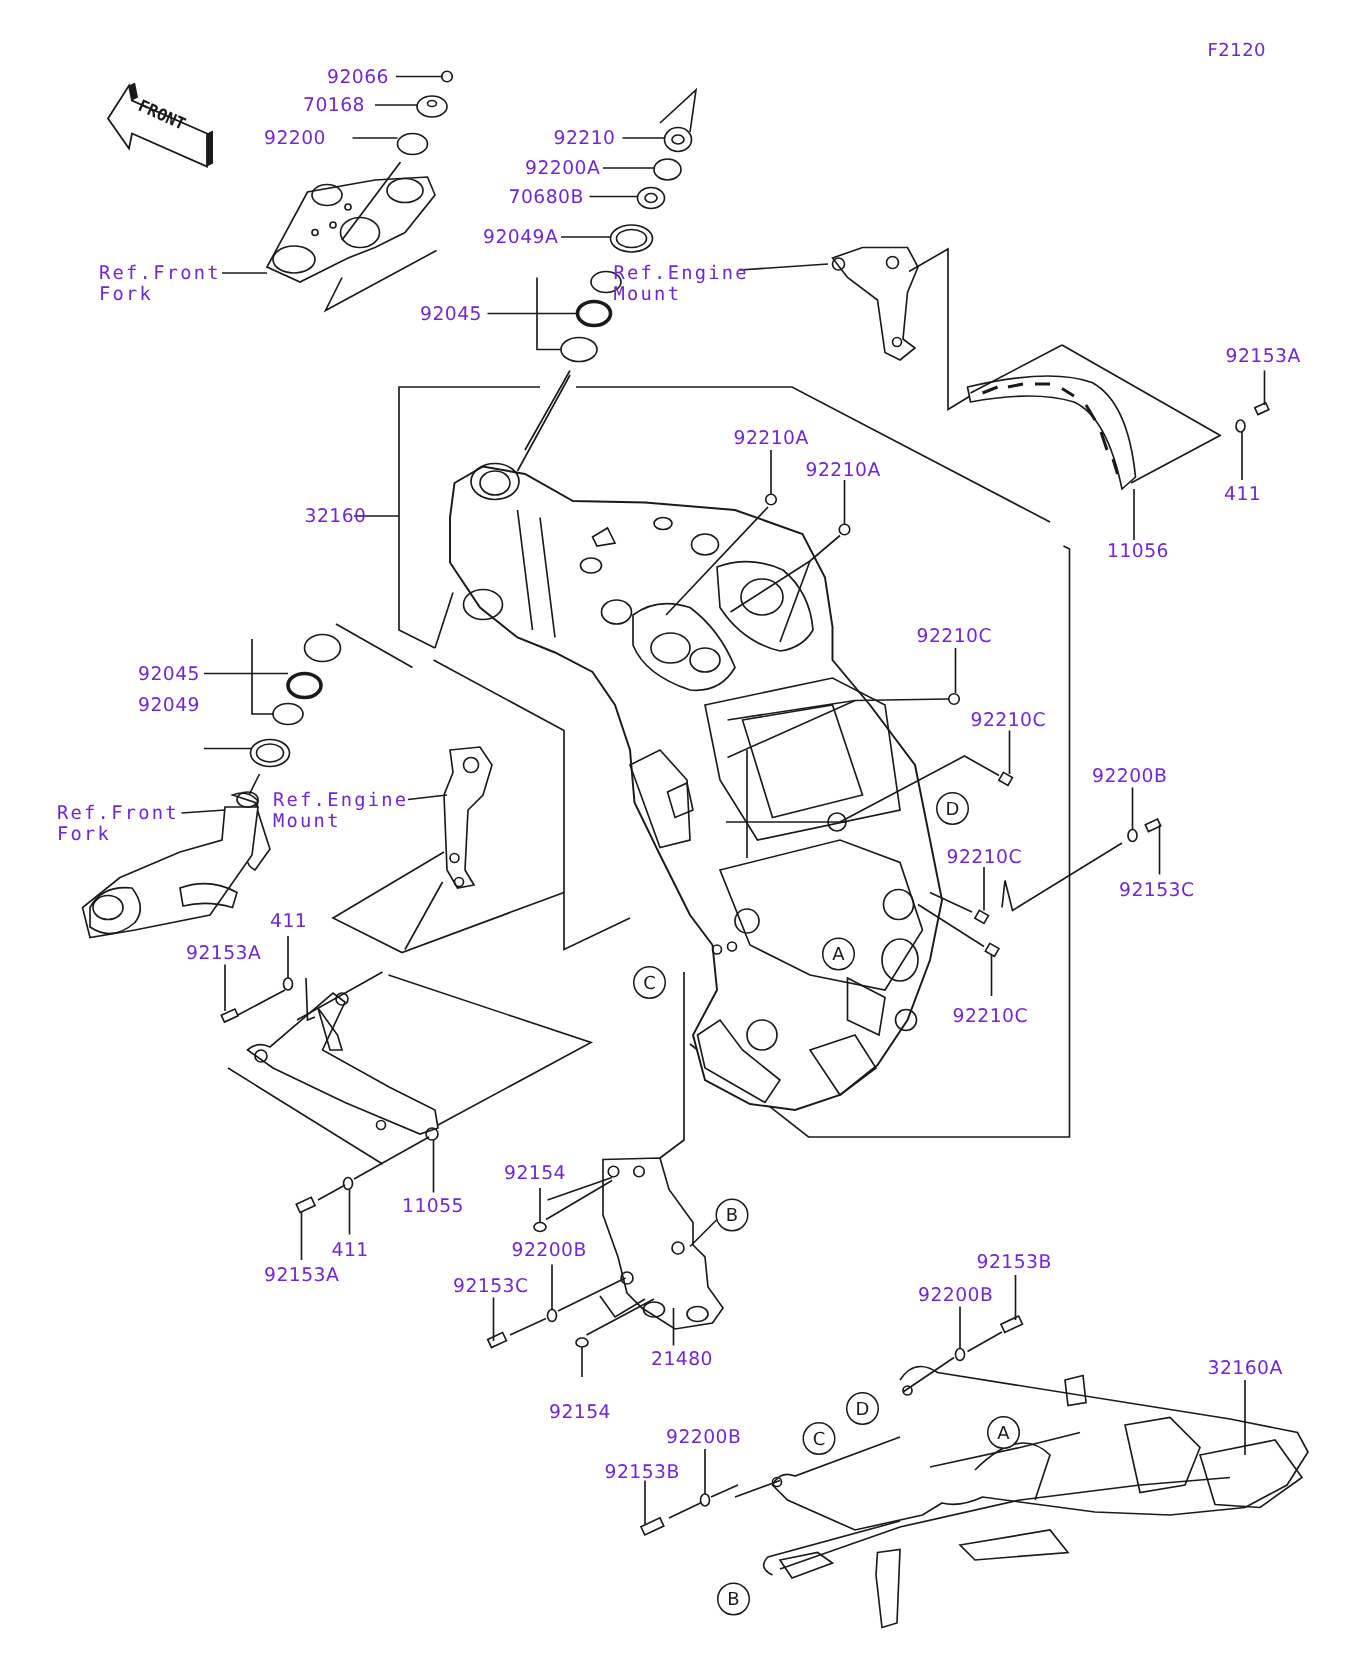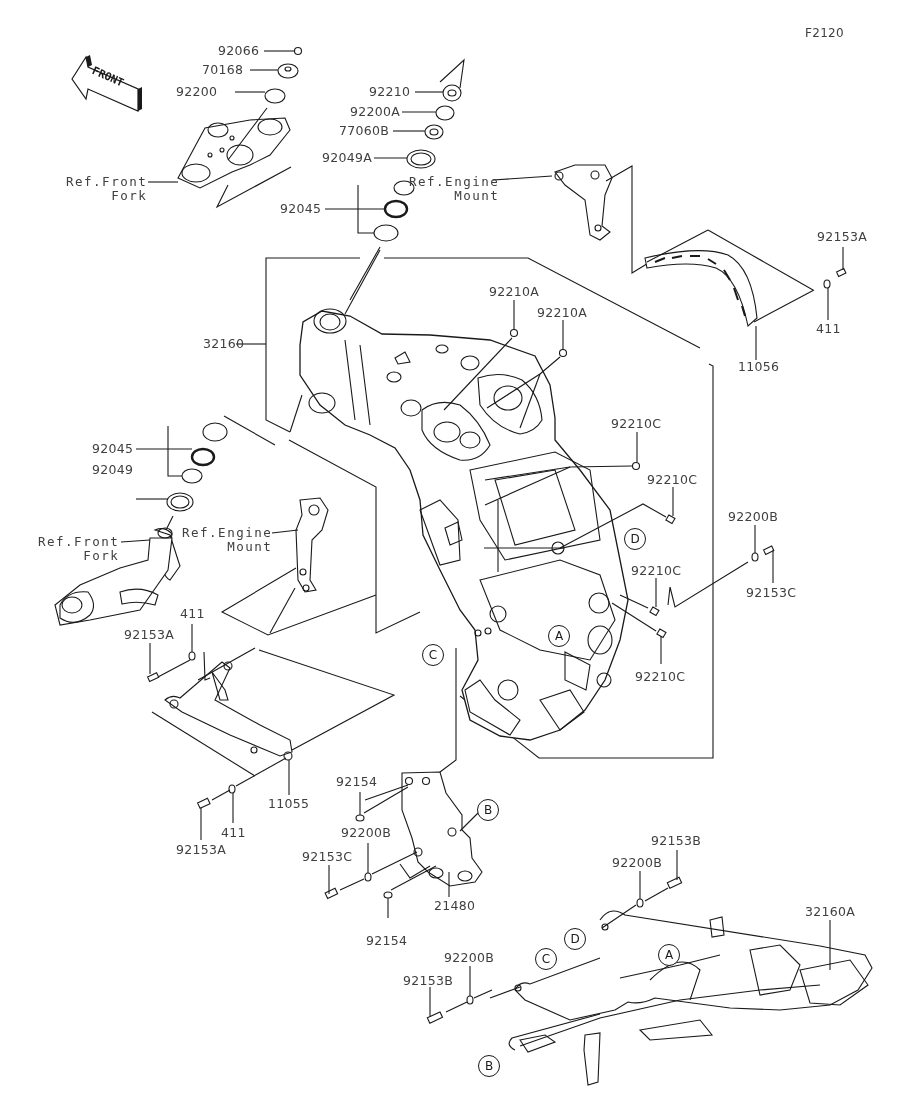--- a/index.html
+++ b/index.html
@@ -1,22 +1,22 @@
 <!DOCTYPE html>
 <html><head>
 <meta charset="utf-8">
 <style>
   html, body { margin: 0; padding: 0; background: #ffffff; }
   body { width: 914px; height: 1103px; position: relative; overflow: hidden;
          font-family: "DejaVu Sans", sans-serif; color: #1a1a1a; }
   #diagram { position: absolute; left: 0; top: 0; width: 914px; height: 1103px; }
   .lbl { position: absolute; font-size: 12.5px; letter-spacing: 0.3px; white-space: nowrap;
-         line-height: 14px; color: #404040; }
+         line-height: 14px; color: #6d28d9; }
   .ref { font-family: "DejaVu Sans Mono", monospace; font-size: 12.5px; letter-spacing: 1.5px; }
-  .ref.two { text-align: right; }
+  .ref.two { text-align: left; }
   .fig { position: absolute; right: 70px; top: 26px; font-size: 12px; }
   .circ { position: absolute; width: 20px; height: 20px; border: 1px solid #1a1a1a; border-radius: 50%;
           font-size: 12px; text-align: center; line-height: 20px; background: #fff; }
   .front { position: absolute; left: 68px; top: 55px; width: 80px; height: 64px; }
   svg line, svg polyline, svg path, svg ellipse, svg circle, svg rect, svg polygon { vector-effect: non-scaling-stroke; }
 </style>
 </head>
 <body>
 
 <svg id="diagram" viewBox="0 0 914 1103" xmlns="http://www.w3.org/2000/svg">
@@ -338,21 +338,21 @@
   <text x="20" y="26" font-size="11" font-family="DejaVu Sans Mono, monospace" font-weight="bold" transform="rotate(24 40 30)" fill="#1a1a1a">FRONT</text>
 </svg>
 
 <div class="lbl fig">F2120</div>
 
 <div class="lbl" style="left:218px;top:44px">92066</div>
 <div class="lbl" style="left:202px;top:63px">70168</div>
 <div class="lbl" style="left:176px;top:85px">92200</div>
 <div class="lbl" style="left:369px;top:85px">92210</div>
 <div class="lbl" style="left:350px;top:105px">92200A</div>
-<div class="lbl" style="left:339px;top:124px">77060B</div>
+<div class="lbl" style="left:339px;top:124px">70680B</div>
 <div class="lbl" style="left:322px;top:151px">92049A</div>
 <div class="lbl" style="left:280px;top:202px">92045</div>
 <div class="lbl" style="left:203px;top:337px">32160</div>
 <div class="lbl" style="left:92px;top:442px">92045</div>
 <div class="lbl" style="left:92px;top:463px">92049</div>
 
 <div class="lbl" style="left:489px;top:285px">92210A</div>
 <div class="lbl" style="left:537px;top:306px">92210A</div>
 <div class="lbl" style="left:611px;top:417px">92210C</div>
 <div class="lbl" style="left:647px;top:473px">92210C</div>

